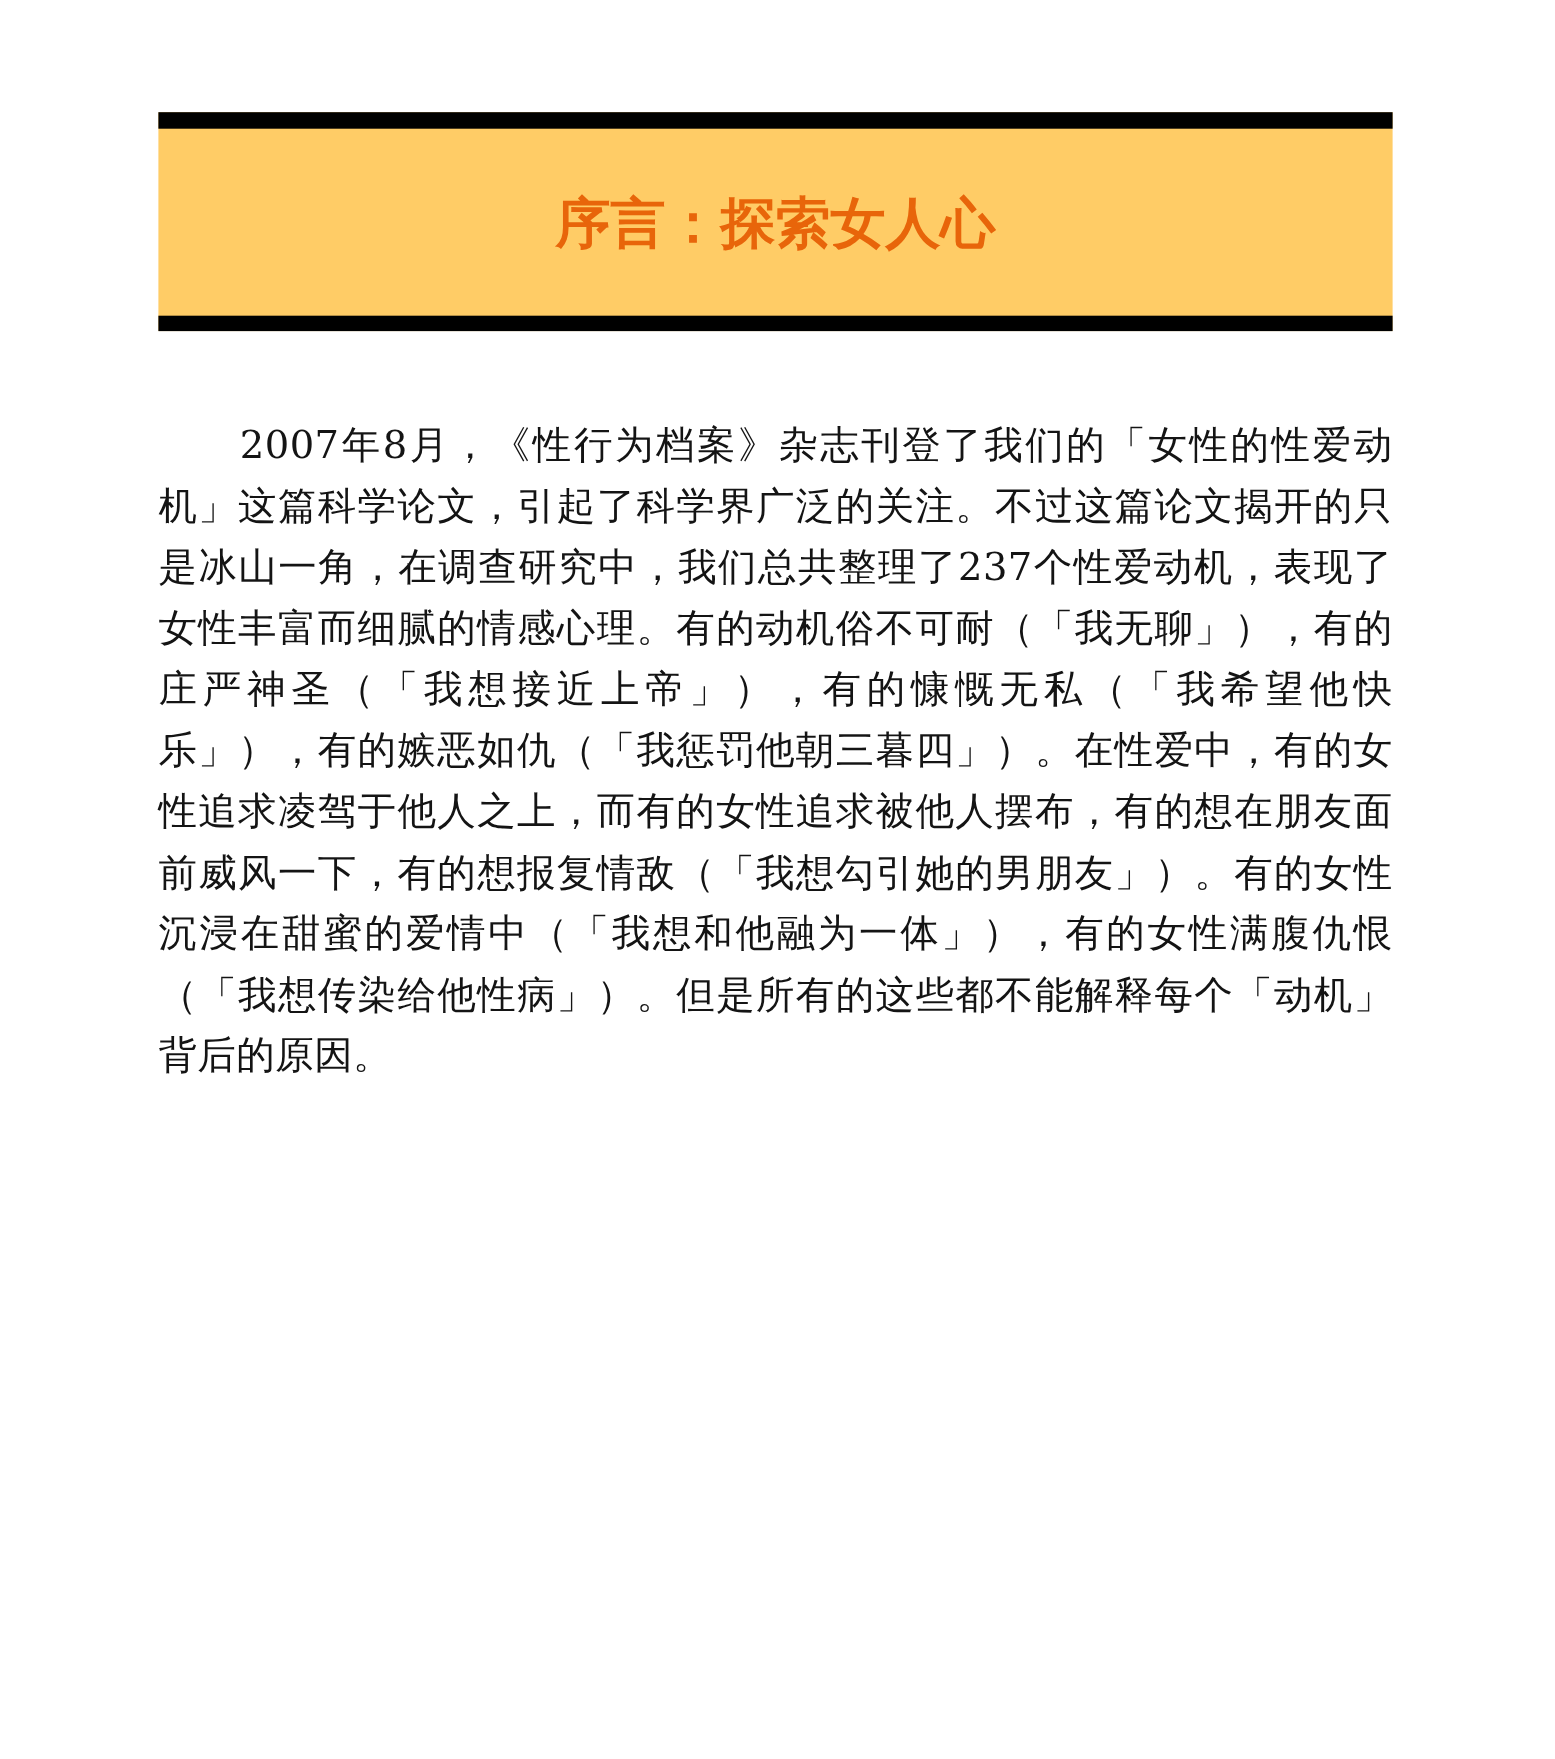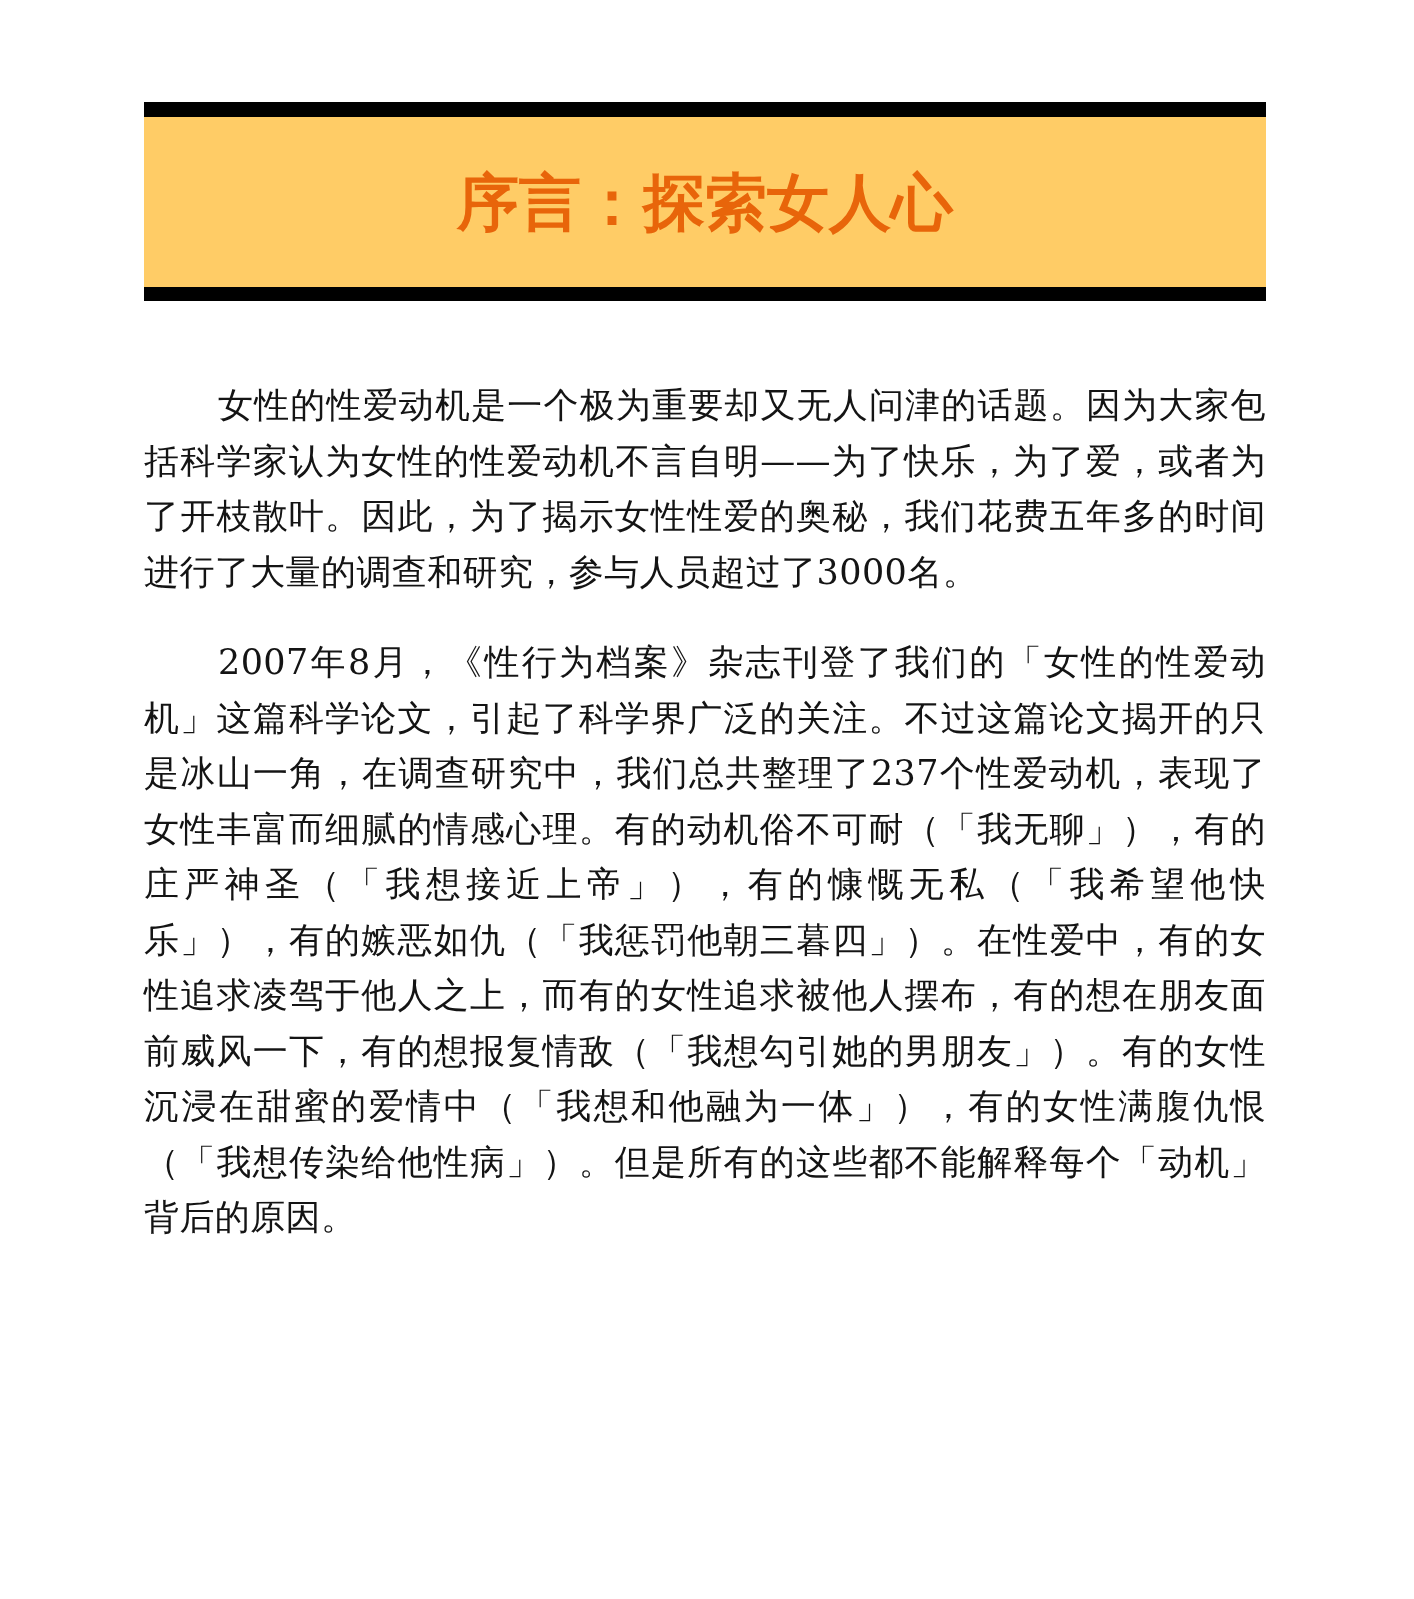--- a/index.html
+++ b/index.html
@@ -31,21 +31,21 @@
       box-sizing: border-box;
       border-top: 15px solid #000000;
       border-bottom: 14px solid #000000;
       display: flex;
       align-items: center;
       justify-content: center;
     }
     .title-text {
       font-family: "DejaVu Sans", "Liberation Sans", sans-serif;
       font-weight: bold;
-      font-size: 62px;
+      font-size: 50px;
       color: #E8650A;
       letter-spacing: 0px;
       line-height: 1;
       margin-top: 2px;
     }
     .body-text {
       position: absolute;
       left: 0;
       top: 378px;
       width: 1122px;
@@ -64,16 +64,15 @@
   </style>
 </head>
 <body>
 
 <div class="page">
   <div class="title-band">
     <div class="title-text">序言：探索女人心</div>
   </div>
 
   <div class="body-text">
-    <p class="para">女性的性爱动机是一个极为重要却又无人问津的话题。因为大家包括科学家认为女性的性爱动机不言自明——为了快乐，为了爱，或者为了开枝散叶。因此，为了揭示女性性爱的奥秘，我们花费五年多的时间进行了大量的调查和研究，参与人员超过了3000名。</p>
     <p class="para">2007年8月，《性行为档案》杂志刊登了我们的「女性的性爱动机」这篇科学论文，引起了科学界广泛的关注。不过这篇论文揭开的只是冰山一角，在调查研究中，我们总共整理了237个性爱动机，表现了女性丰富而细腻的情感心理。有的动机俗不可耐（「我无聊」），有的庄严神圣（「我想接近上帝」），有的慷慨无私（「我希望他快乐」），有的嫉恶如仇（「我惩罚他朝三暮四」）。在性爱中，有的女性追求凌驾于他人之上，而有的女性追求被他人摆布，有的想在朋友面前威风一下，有的想报复情敌（「我想勾引她的男朋友」）。有的女性沉浸在甜蜜的爱情中（「我想和他融为一体」），有的女性满腹仇恨（「我想传染给他性病」）。但是所有的这些都不能解释每个「动机」背后的原因。</p>
   </div>
 </div>
 
 </body></html>

